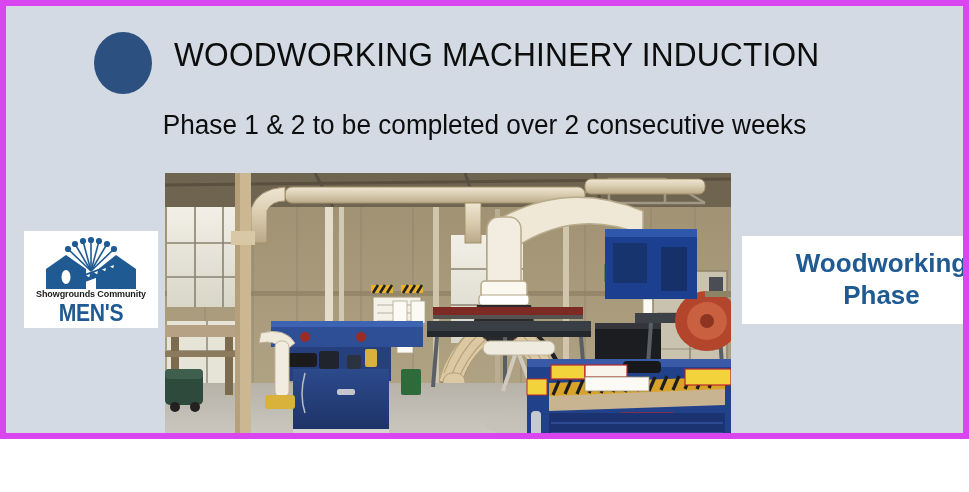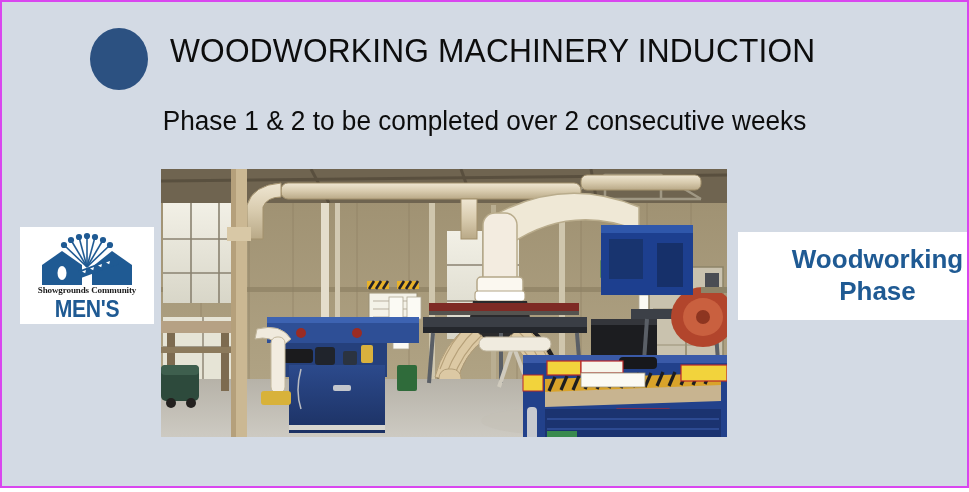--- a/index.html
+++ b/index.html
@@ -6,24 +6,24 @@
     margin: 0;
     padding: 0;
     background: #ffffff;
   }
   body {
     font-family: "Liberation Sans", sans-serif;
   }
   .slide {
     position: relative;
     width: 969px;
-    height: 488px;
+    height: 439px;
     box-sizing: border-box;
     background: #d3dae4;
-    border: 2px solid #d946ef;
+    border: 6px solid #d946ef;
     overflow: hidden;
   }
 
   
   .title-row {
     position: absolute;
     left: 0; top: 12px;
     width: 100%;
     height: 72px;
   }
@@ -71,21 +71,21 @@
   .logo-mark {
     position: absolute;
     left: 0; top: 4px;
     width: 134px; height: 54px;
   }
   .logo-sub {
     position: absolute;
     left: 0; top: 58px;
     width: 134px;
     text-align: center;
-    font-family: Liberation Serif, serif;
+    font-family: Liberation Sans, sans-serif;
     font-size: 9px;
     font-weight: bold;
     color: #1b1b1b;
     letter-spacing: -0.1px;
   }
   .logo-main {
     position: absolute;
     left: 0; top: 69px;
     width: 134px;
     text-align: center;

